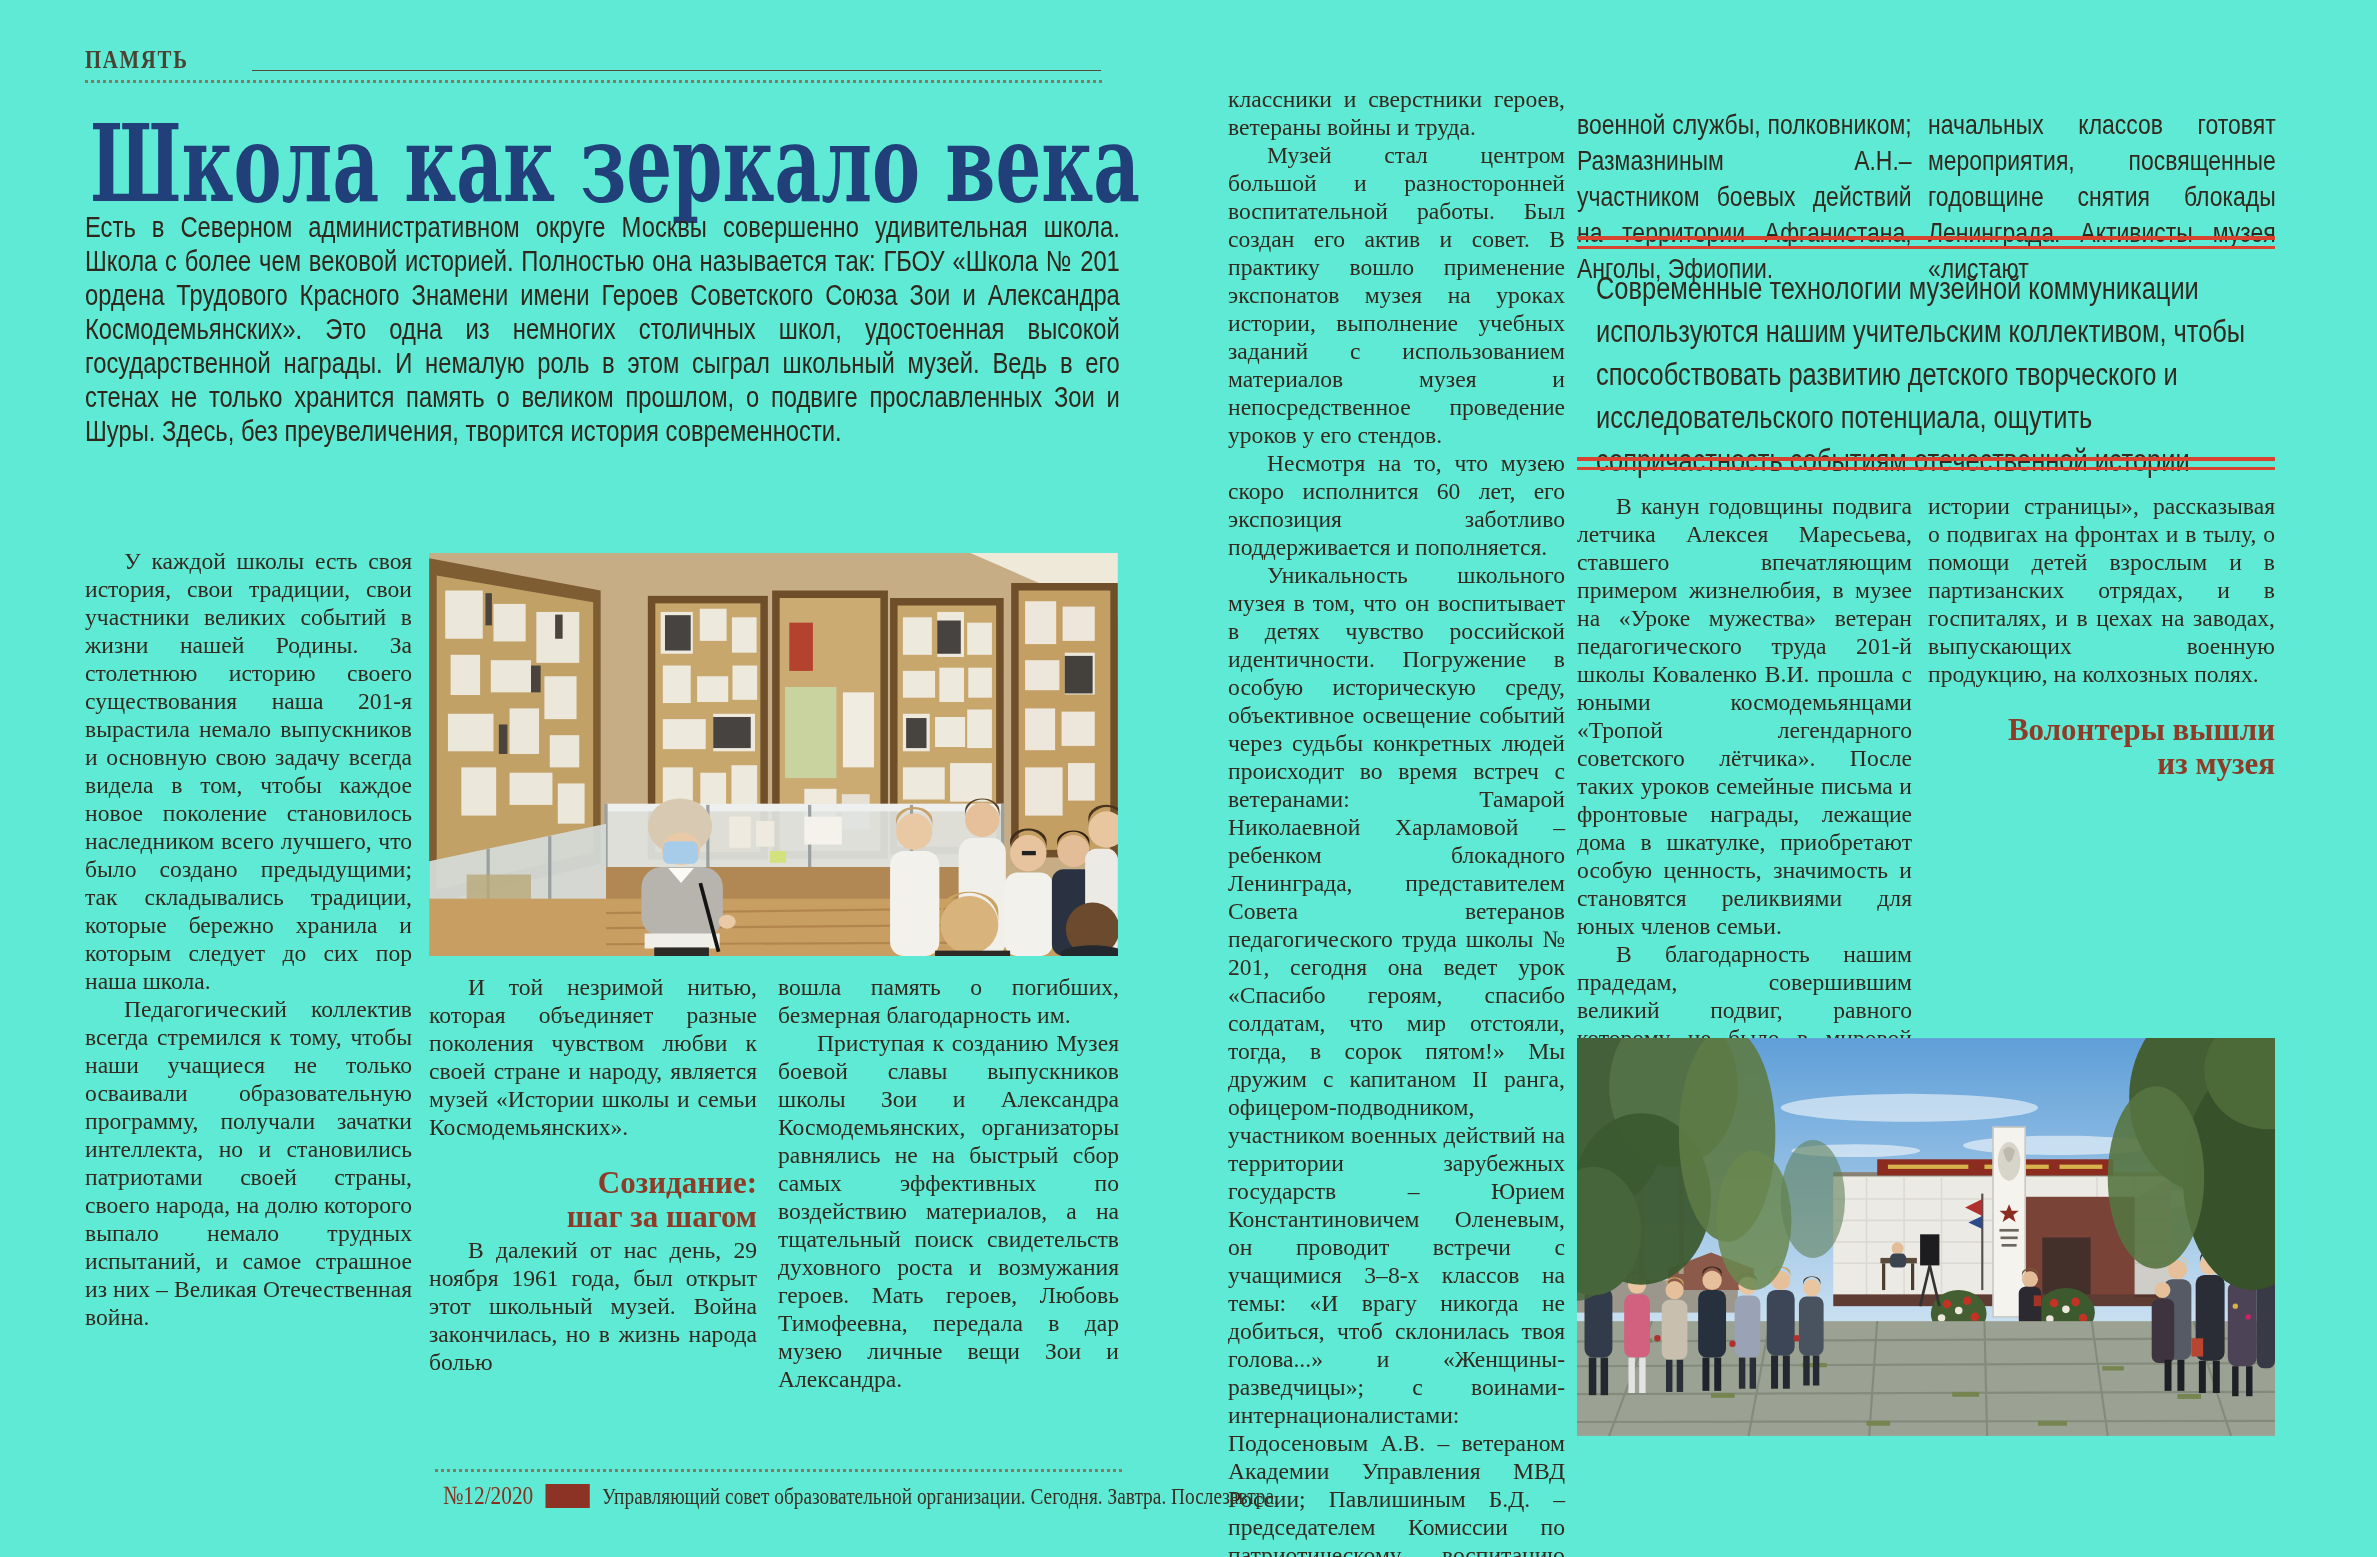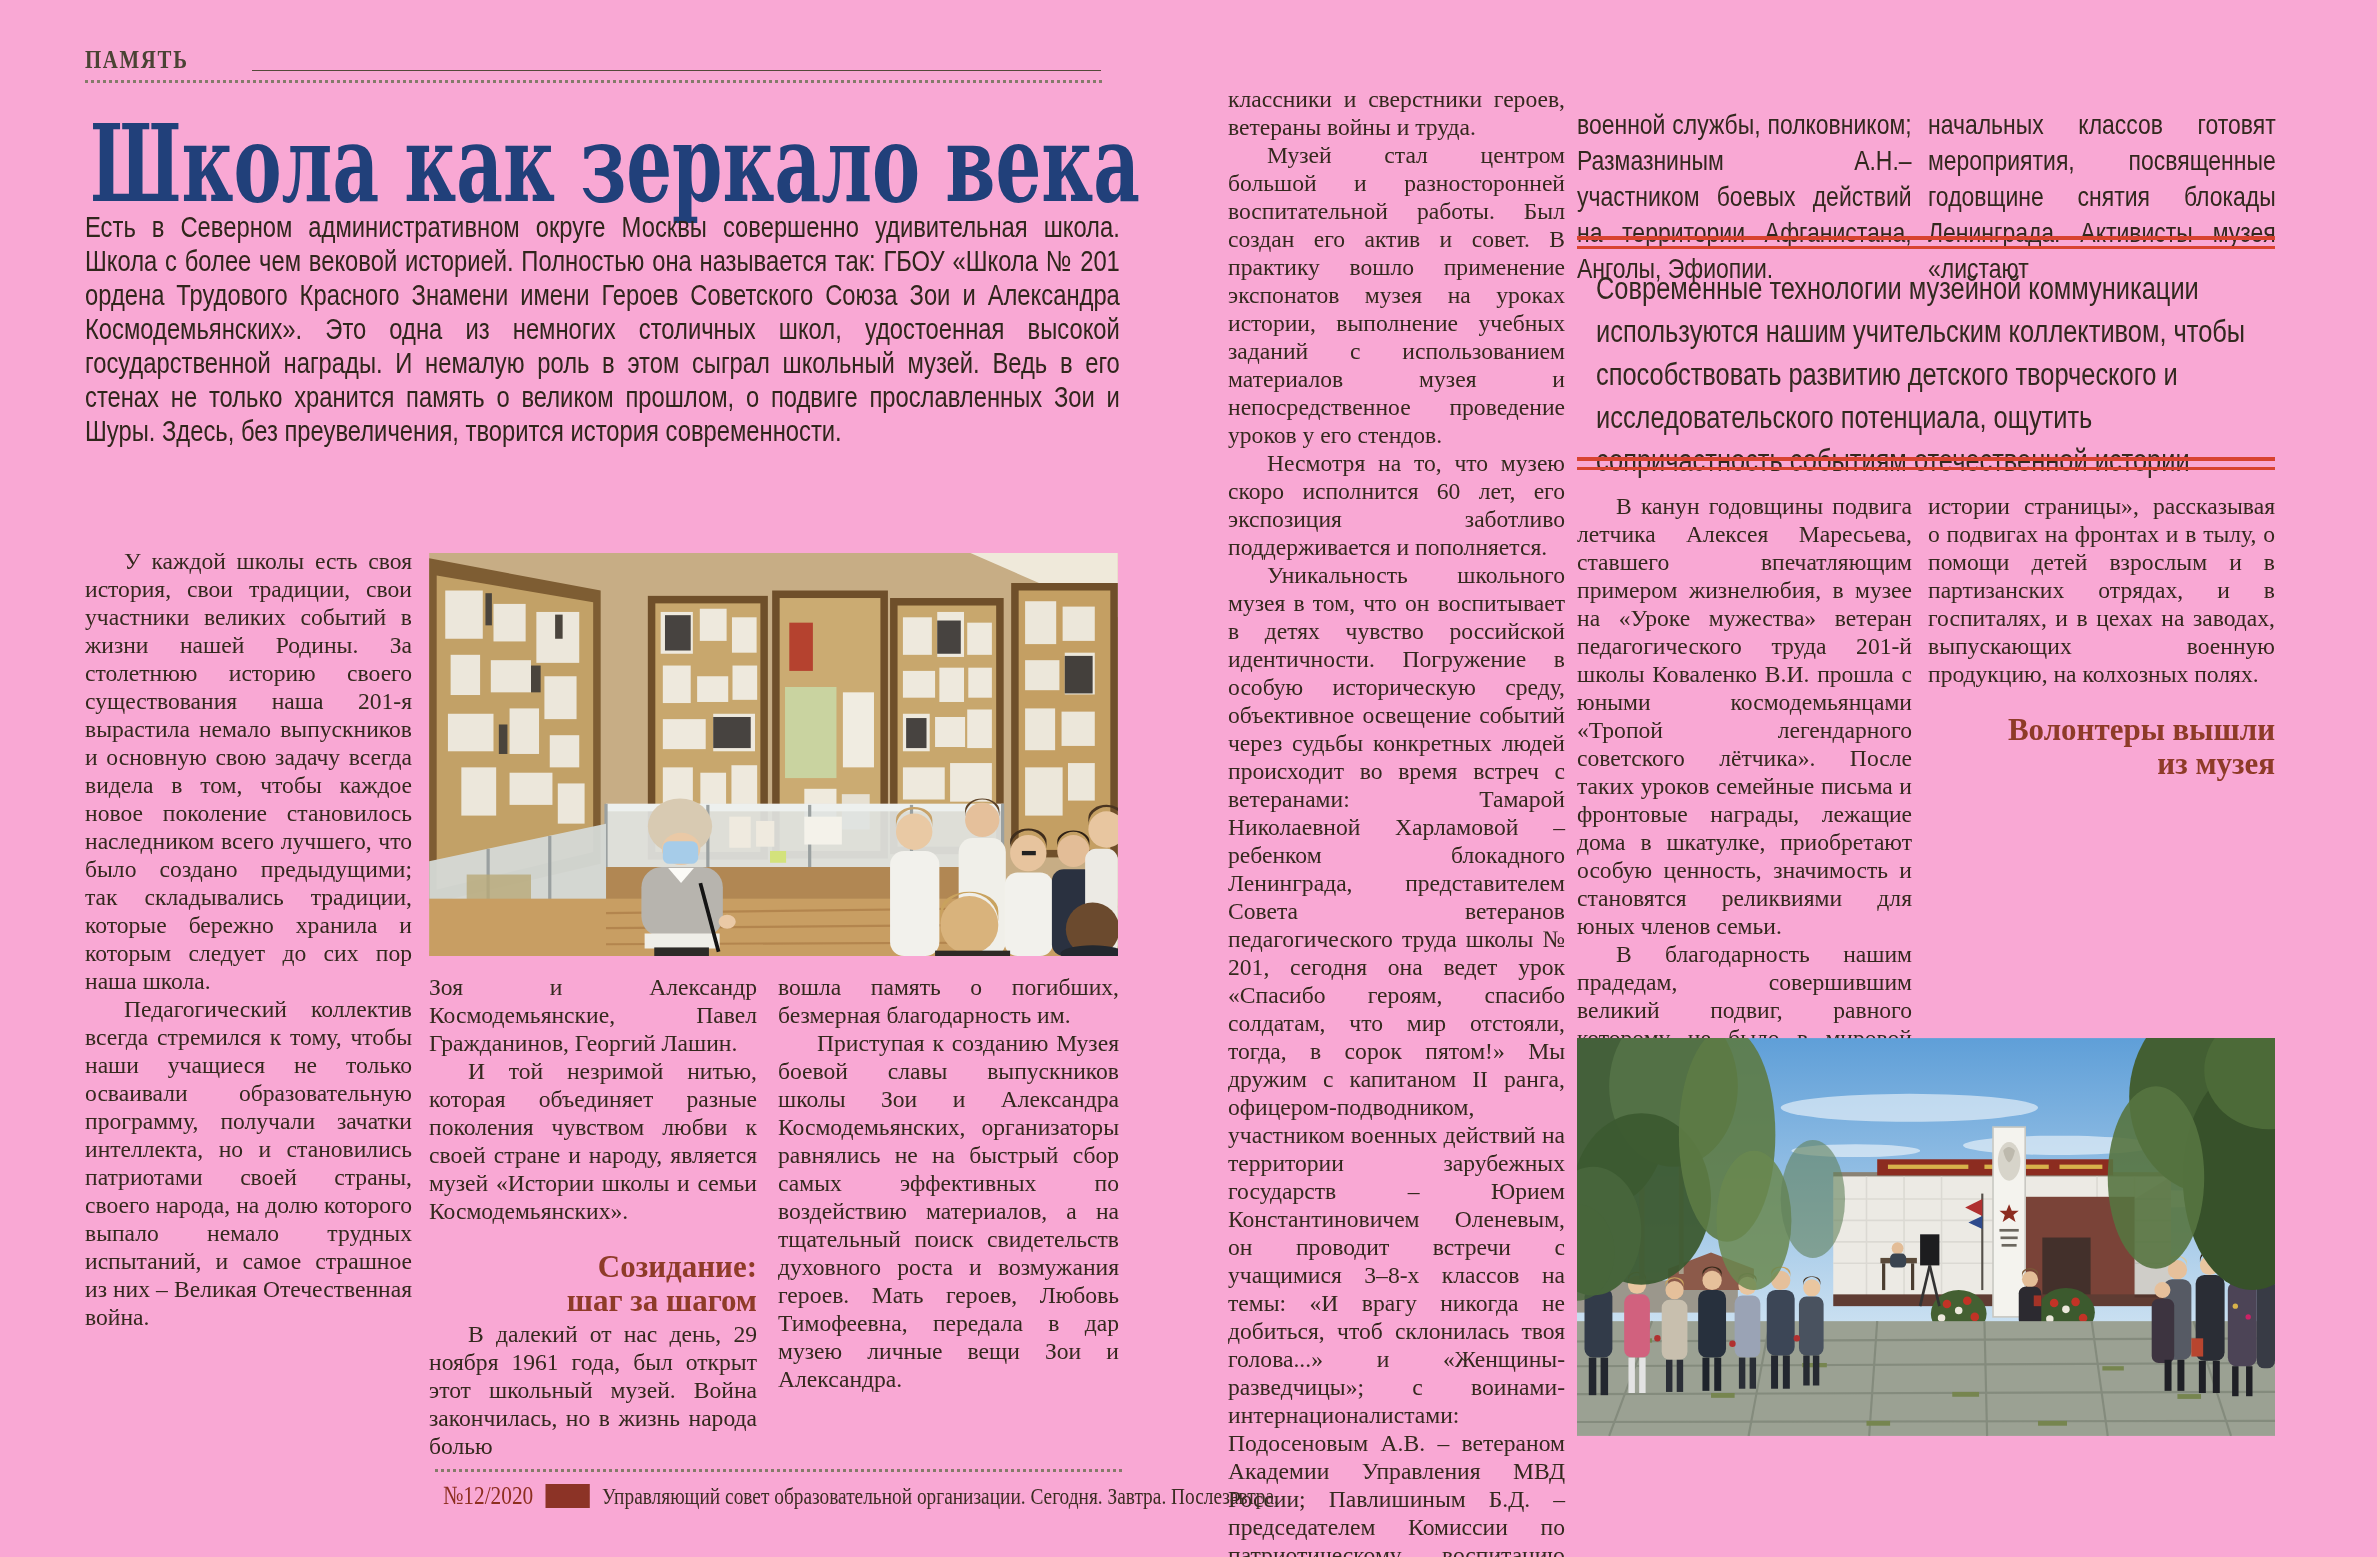--- a/index.html
+++ b/index.html
@@ -1,16 +1,16 @@
 <!DOCTYPE html>
 <html lang="ru" style="font-size:8.6px"><head>
 <meta charset="utf-8">
 <style>
   html,body{margin:0;padding:0;background:#ffffff;}
-  .page{position:relative;width:2377px;height:1557px;background:#f9a8d4;overflow:hidden;
+  .page{position:relative;width:2377px;height:1557px;background:#5eead4;overflow:hidden;
         font-family:"Liberation Serif",serif;color:#33281e;}
   .abs{position:absolute;}
   .squeeze{transform:scaleX(0.82);transform-origin:0 0;}
   .kicker{font:600 26px/28px "Liberation Serif",serif;color:#4a4334;letter-spacing:2.1px;
           transform:scaleX(0.8);transform-origin:0 0;white-space:nowrap;}
   .kicker-rule{height:0;border-top:1.6px solid #55493a;}
   .dotted-rule{height:0;border-top:3.2px dotted #857b6a;}
   .headline{font:bold 103px/107px "DejaVu Serif",serif;color:#21407a;white-space:nowrap;
             transform:scale(0.70,1.04);transform-origin:0 0;}
   .lead{font:400 29px/34px "Liberation Sans",sans-serif;color:#30261c;text-align:justify;}
@@ -216,21 +216,20 @@
           </g>
         <g>
             <circle cx="1238" cy="702" r="50" fill="#6b4a2e"></circle>
             <ellipse cx="1238" cy="748" rx="60" ry="16" fill="#23282f"></ellipse>
           </g>
       </g>
     </svg>
   </figure>
 
   <div class="abs serif-col" style="left:429px;top:973px;width:328px;">
-    <p>Зоя и Александр Космодемьянские, Павел Гражданинов, Георгий Лашин.</p>
     <p class="ind">И той незримой нитью, которая объединяет разные поколения чувством любви к своей стране и народу, является музей «Истории школы и семьи Космодемьянских».</p>
     <div class="red-head" style="margin:25px 0 2px;">
       <div>Созидание:</div>
       <div>шаг за шагом</div>
     </div>
     <p class="ind">В далекий от нас день, 29 ноября 1961 года, был открыт этот школьный музей. Война закончилась, но в жизнь народа болью</p>
   </div>
 
   <div class="abs serif-col" style="left:778px;top:973px;width:341px;">
     <p>вошла память о погибших, безмерная благодарность им.</p>

